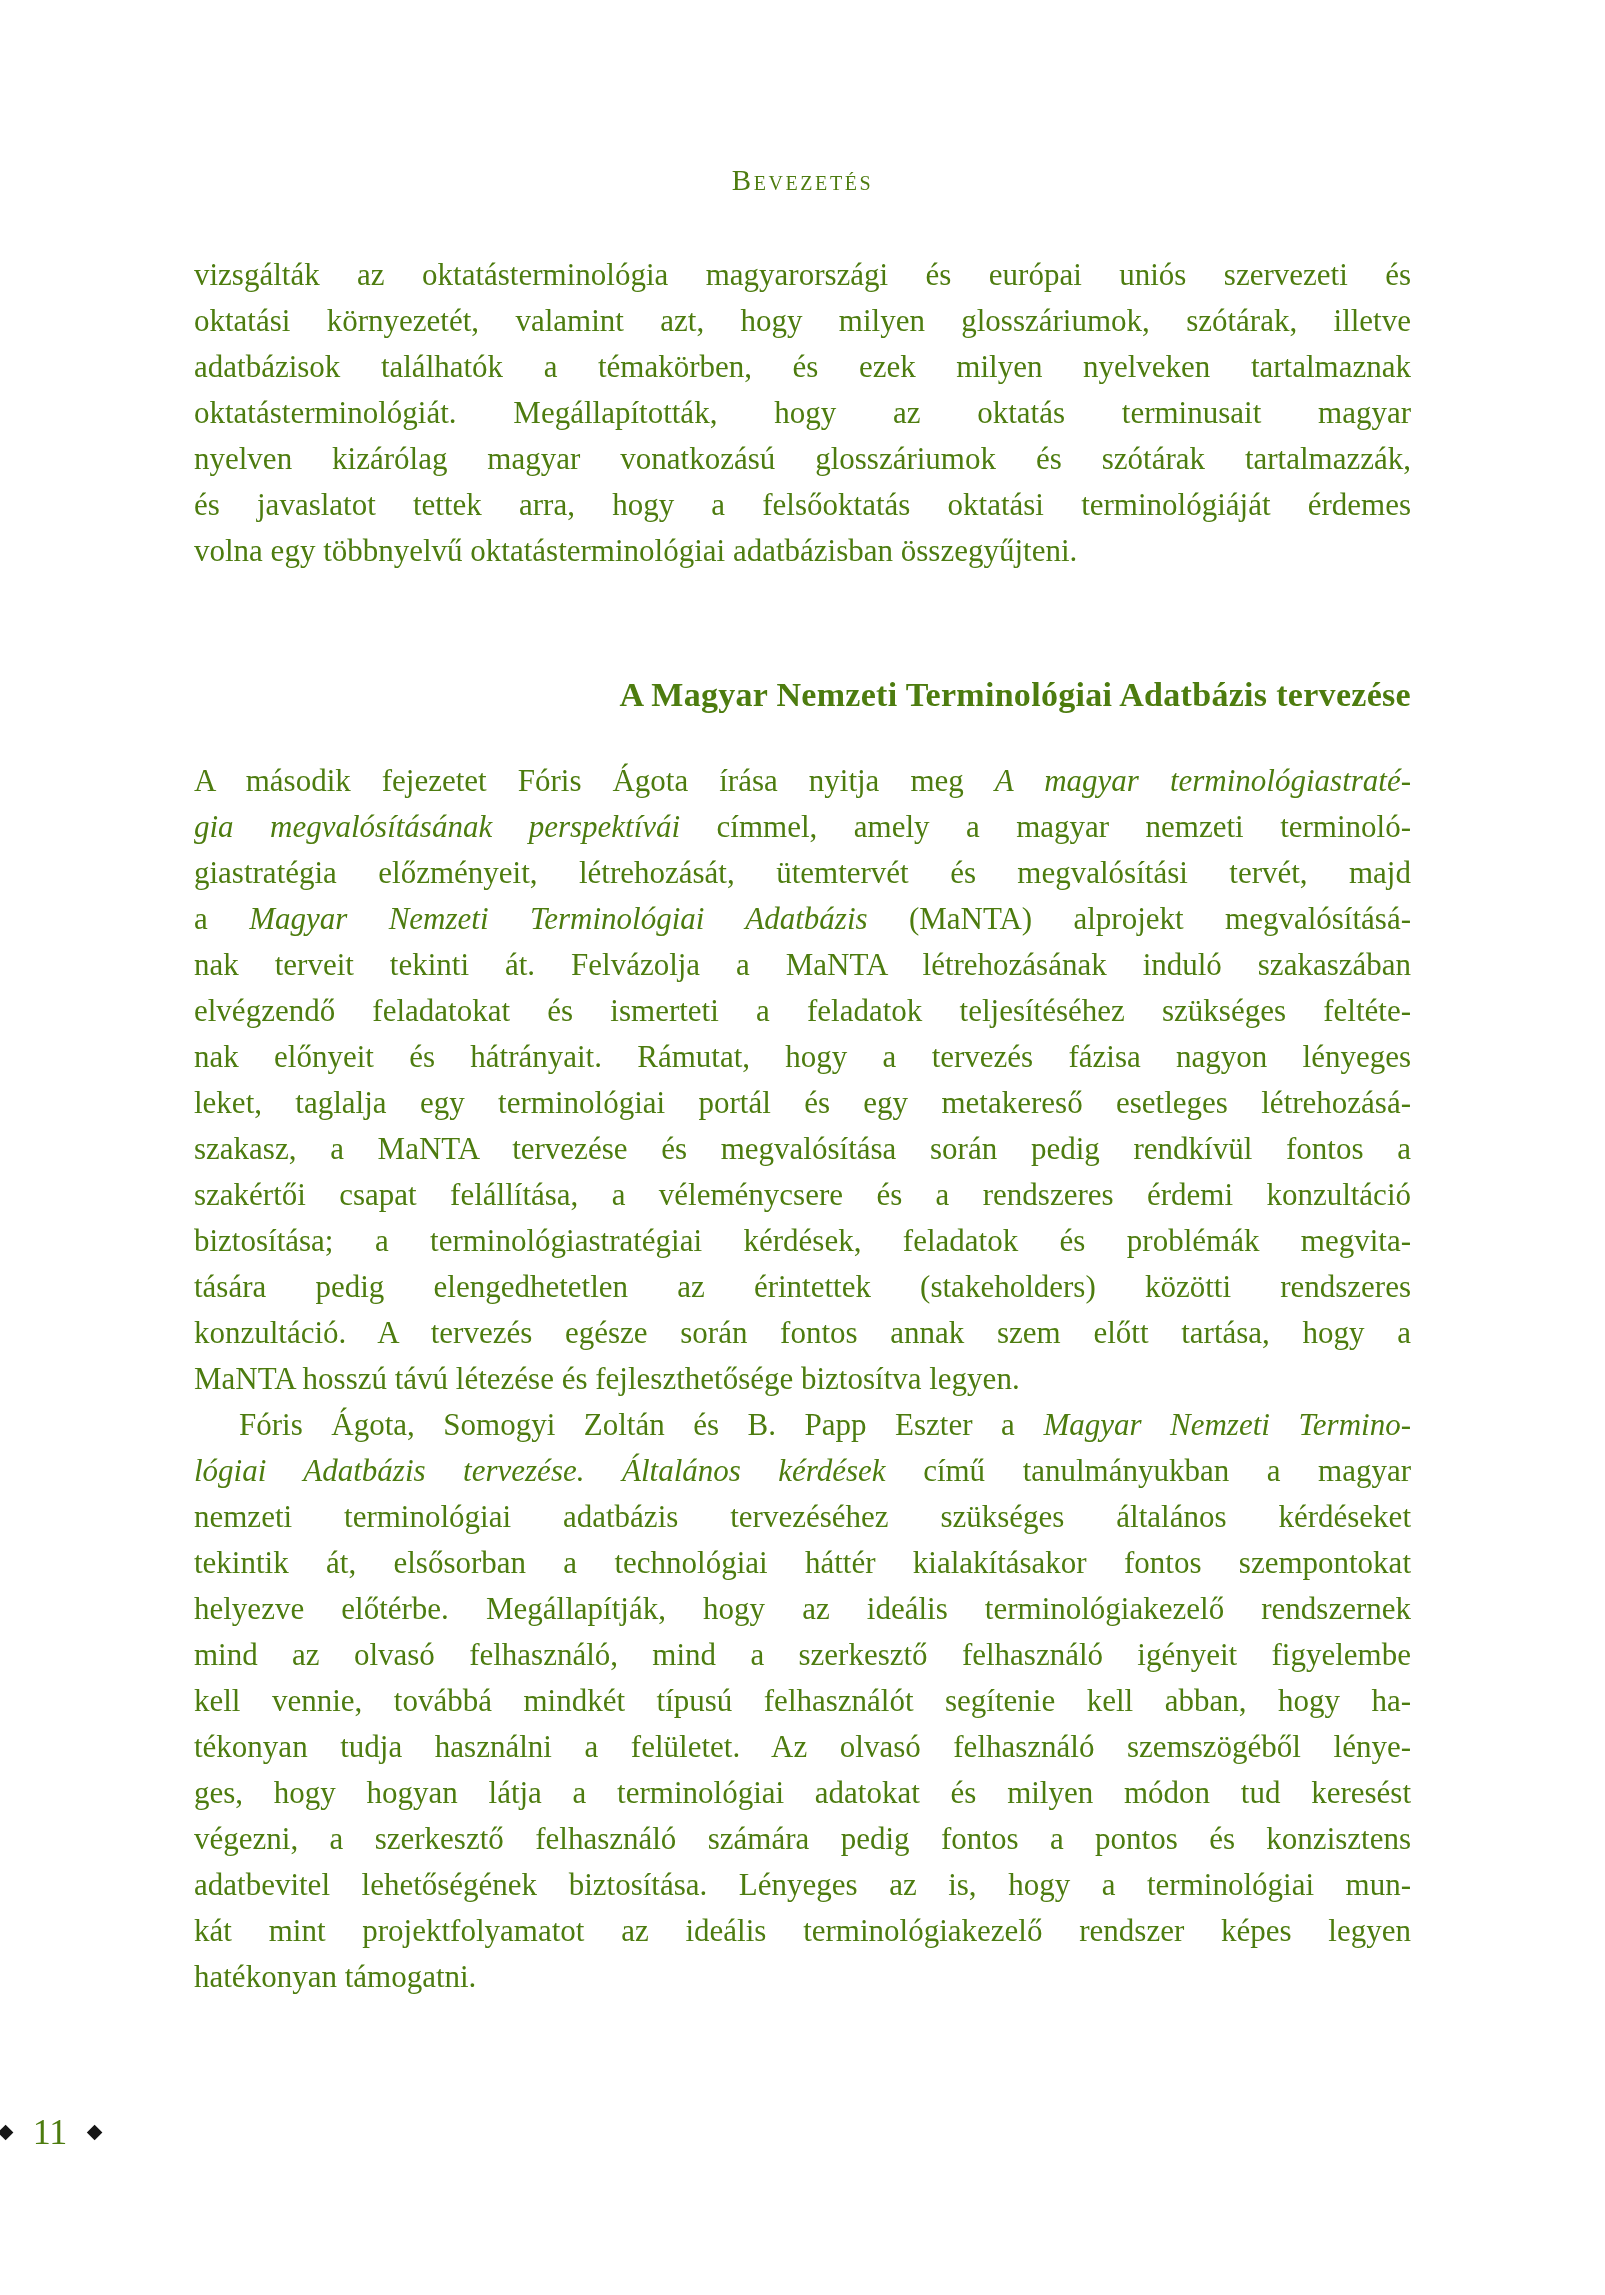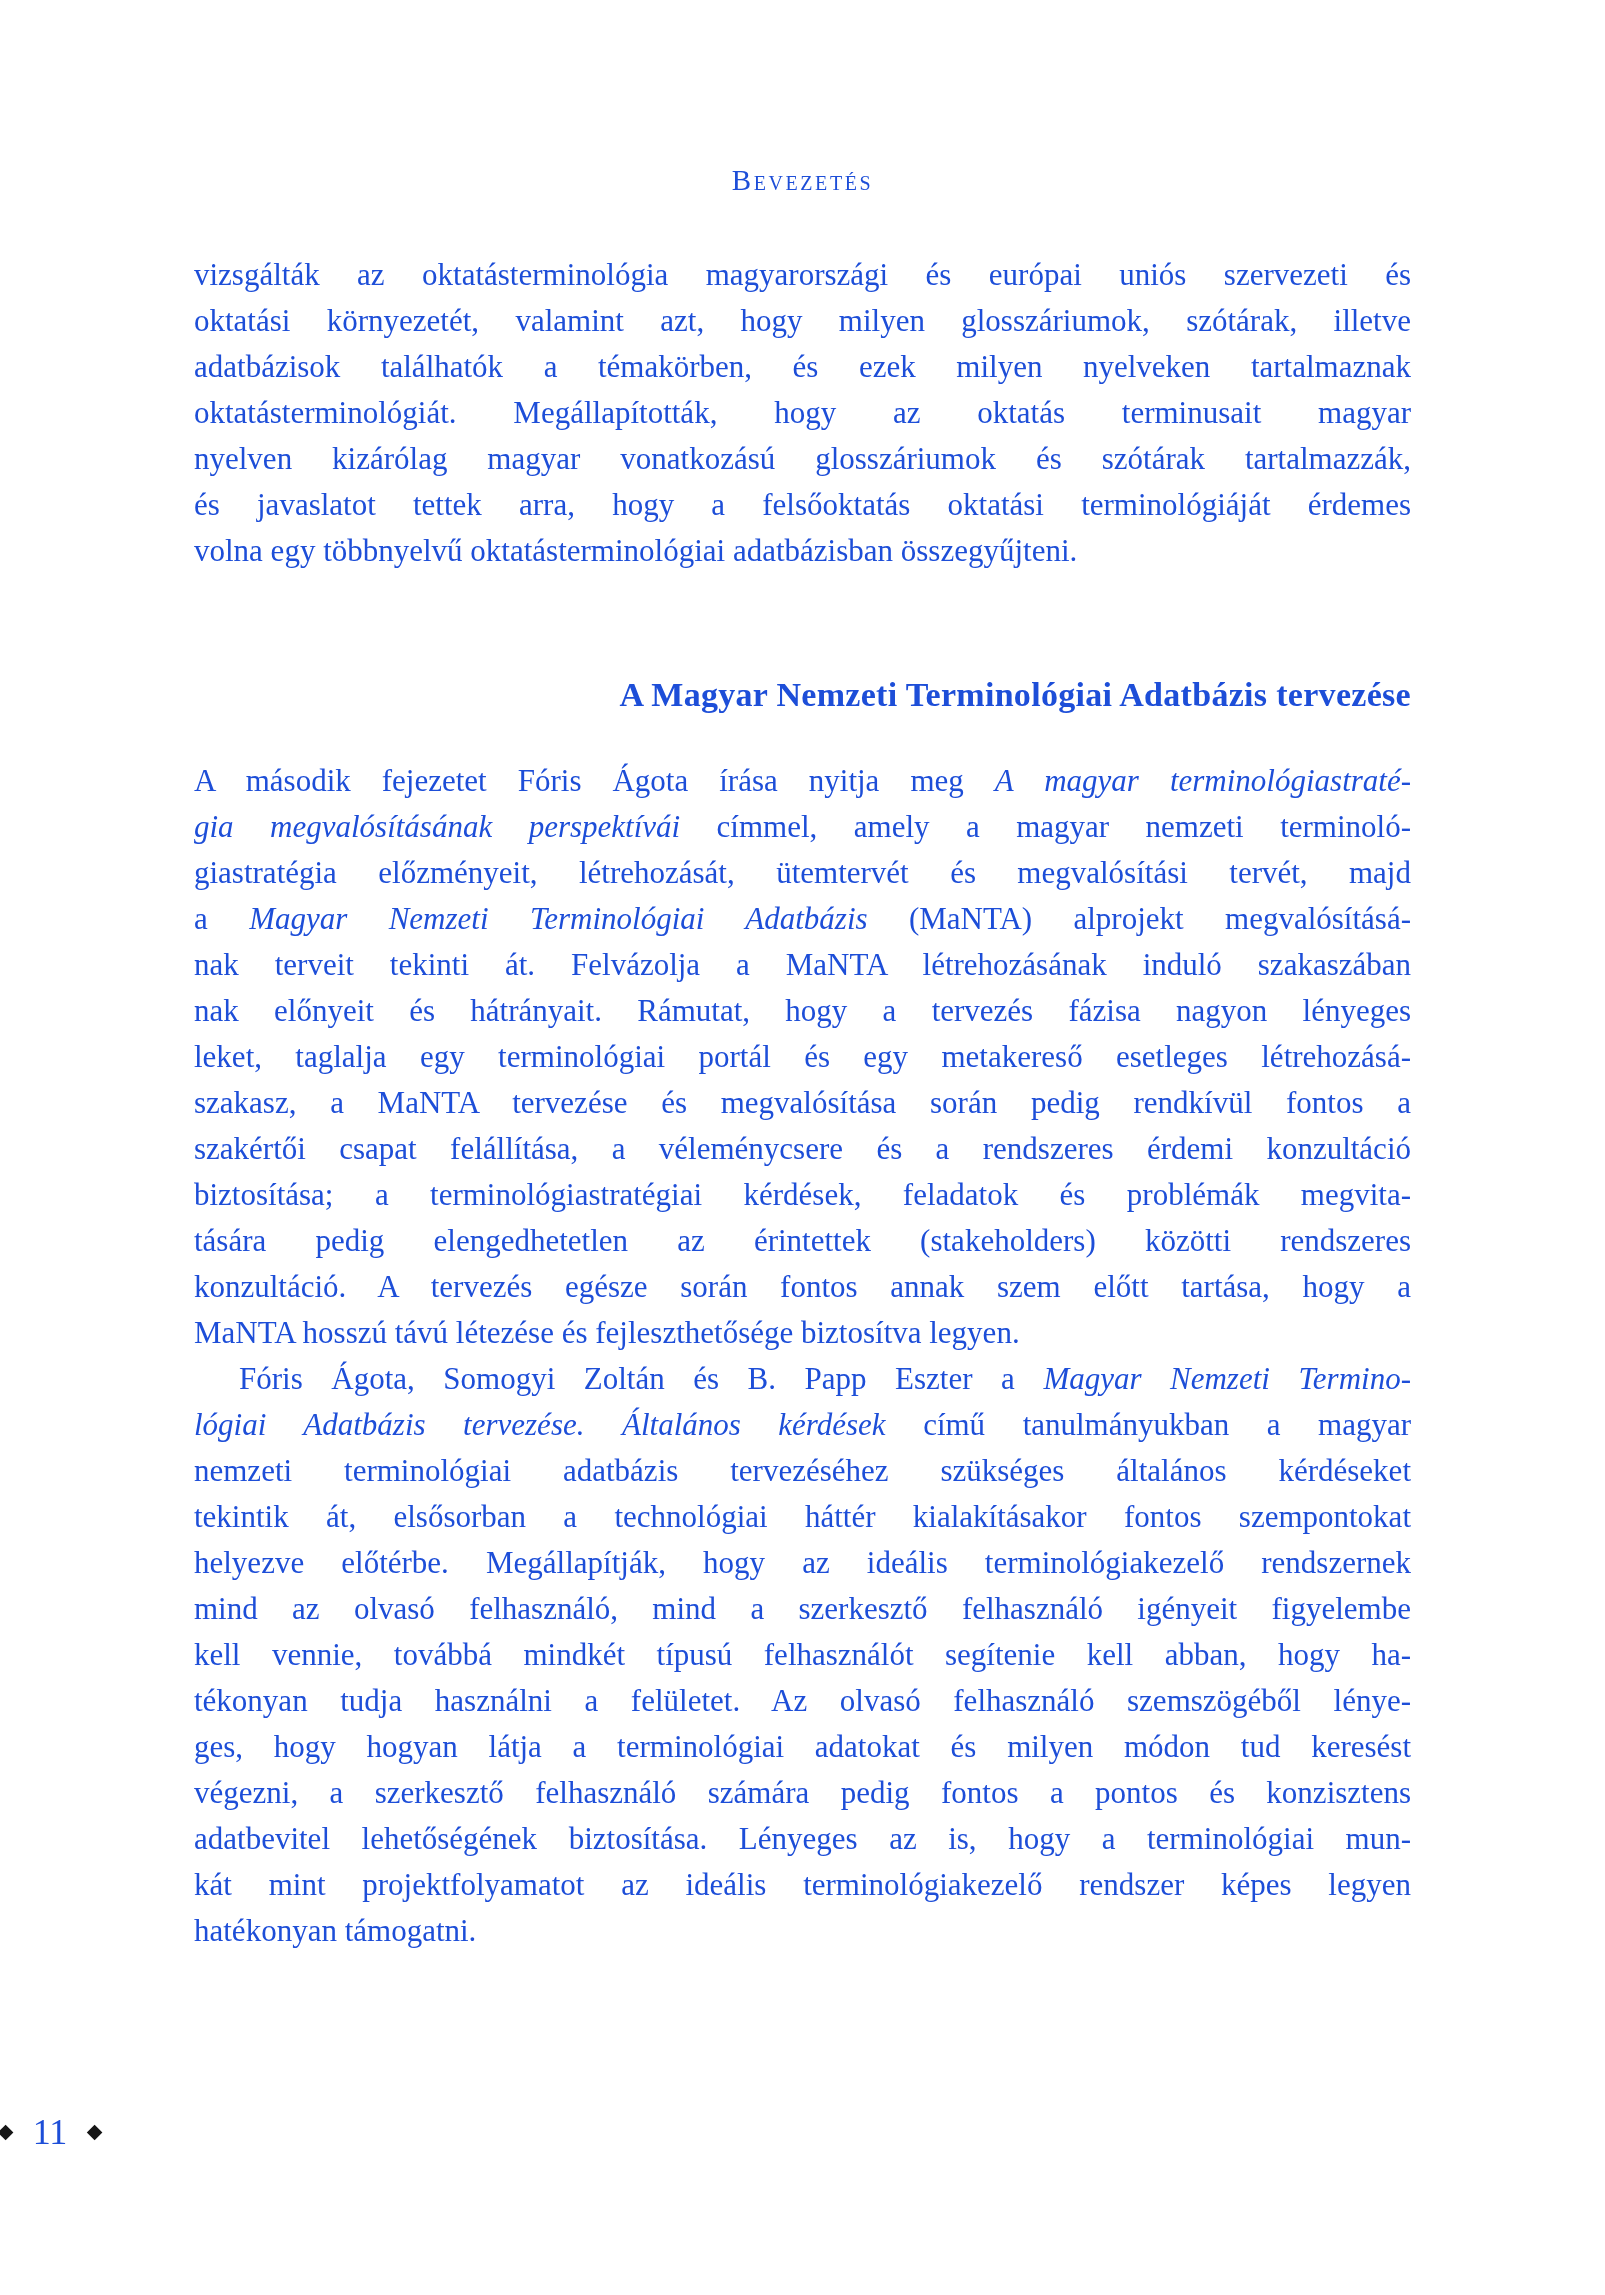--- a/index.html
+++ b/index.html
@@ -1,21 +1,21 @@
 <!DOCTYPE html>
 <html lang="hu" style="font-size:13.8px"><head>
 <meta charset="utf-8">
 <style>
   html, body { margin: 0; padding: 0; background: #ffffff; }
   .page {
     position: relative;
     width: 1605px;
     height: 2295px;
     background: #ffffff;
-    color: #1d4ed8;
+    color: #4d7c0f;
     font-family: "Liberation Serif", "DejaVu Serif", serif;
     overflow: hidden;
   }
   .running-head {
     position: absolute;
     top: 164px;
     left: 0;
     width: 100%;
     text-align: center;
     font-size: 29px;
@@ -88,20 +88,21 @@
       </div>
 
     <h2 class="section-heading">A Magyar Nemzeti Terminológiai Adatbázis tervezése</h2>
 
     <div class="para-slot">
         <div class="line"><span>A második fejezetet Fóris Ágota írása nyitja meg </span><span class="it">A magyar terminológiastraté-</span></div>
         <div class="line"><span class="it">gia megvalósításának perspektívái</span><span> címmel, amely a magyar nemzeti terminoló-</span></div>
         <div class="line"><span>giastratégia előzményeit, létrehozását, ütemtervét és megvalósítási tervét, majd</span></div>
         <div class="line"><span>a </span><span class="it">Magyar Nemzeti Terminológiai Adatbázis</span><span> (MaNTA) alprojekt megvalósításá-</span></div>
         <div class="line"><span>nak terveit tekinti át. Felvázolja a MaNTA létrehozásának induló szakaszában</span></div>
+        <div class="line"><span>elvégzendő feladatokat és ismerteti a feladatok teljesítéséhez szükséges feltéte-</span></div>
         <div class="line"><span>nak előnyeit és hátrányait. Rámutat, hogy a tervezés fázisa nagyon lényeges</span></div>
         <div class="line"><span>leket, taglalja egy terminológiai portál és egy metakereső esetleges létrehozásá-</span></div>
         <div class="line"><span>szakasz, a MaNTA tervezése és megvalósítása során pedig rendkívül fontos a</span></div>
         <div class="line"><span>szakértői csapat felállítása, a véleménycsere és a rendszeres érdemi konzultáció</span></div>
         <div class="line"><span>biztosítása; a terminológiastratégiai kérdések, feladatok és problémák megvita-</span></div>
         <div class="line"><span>tására pedig elengedhetetlen az érintettek (stakeholders) közötti rendszeres</span></div>
         <div class="line"><span>konzultáció. A tervezés egésze során fontos annak szem előtt tartása, hogy a</span></div>
         <div class="line final"><span>MaNTA hosszú távú létezése és fejleszthetősége biztosítva legyen.</span></div>
       </div>
 

